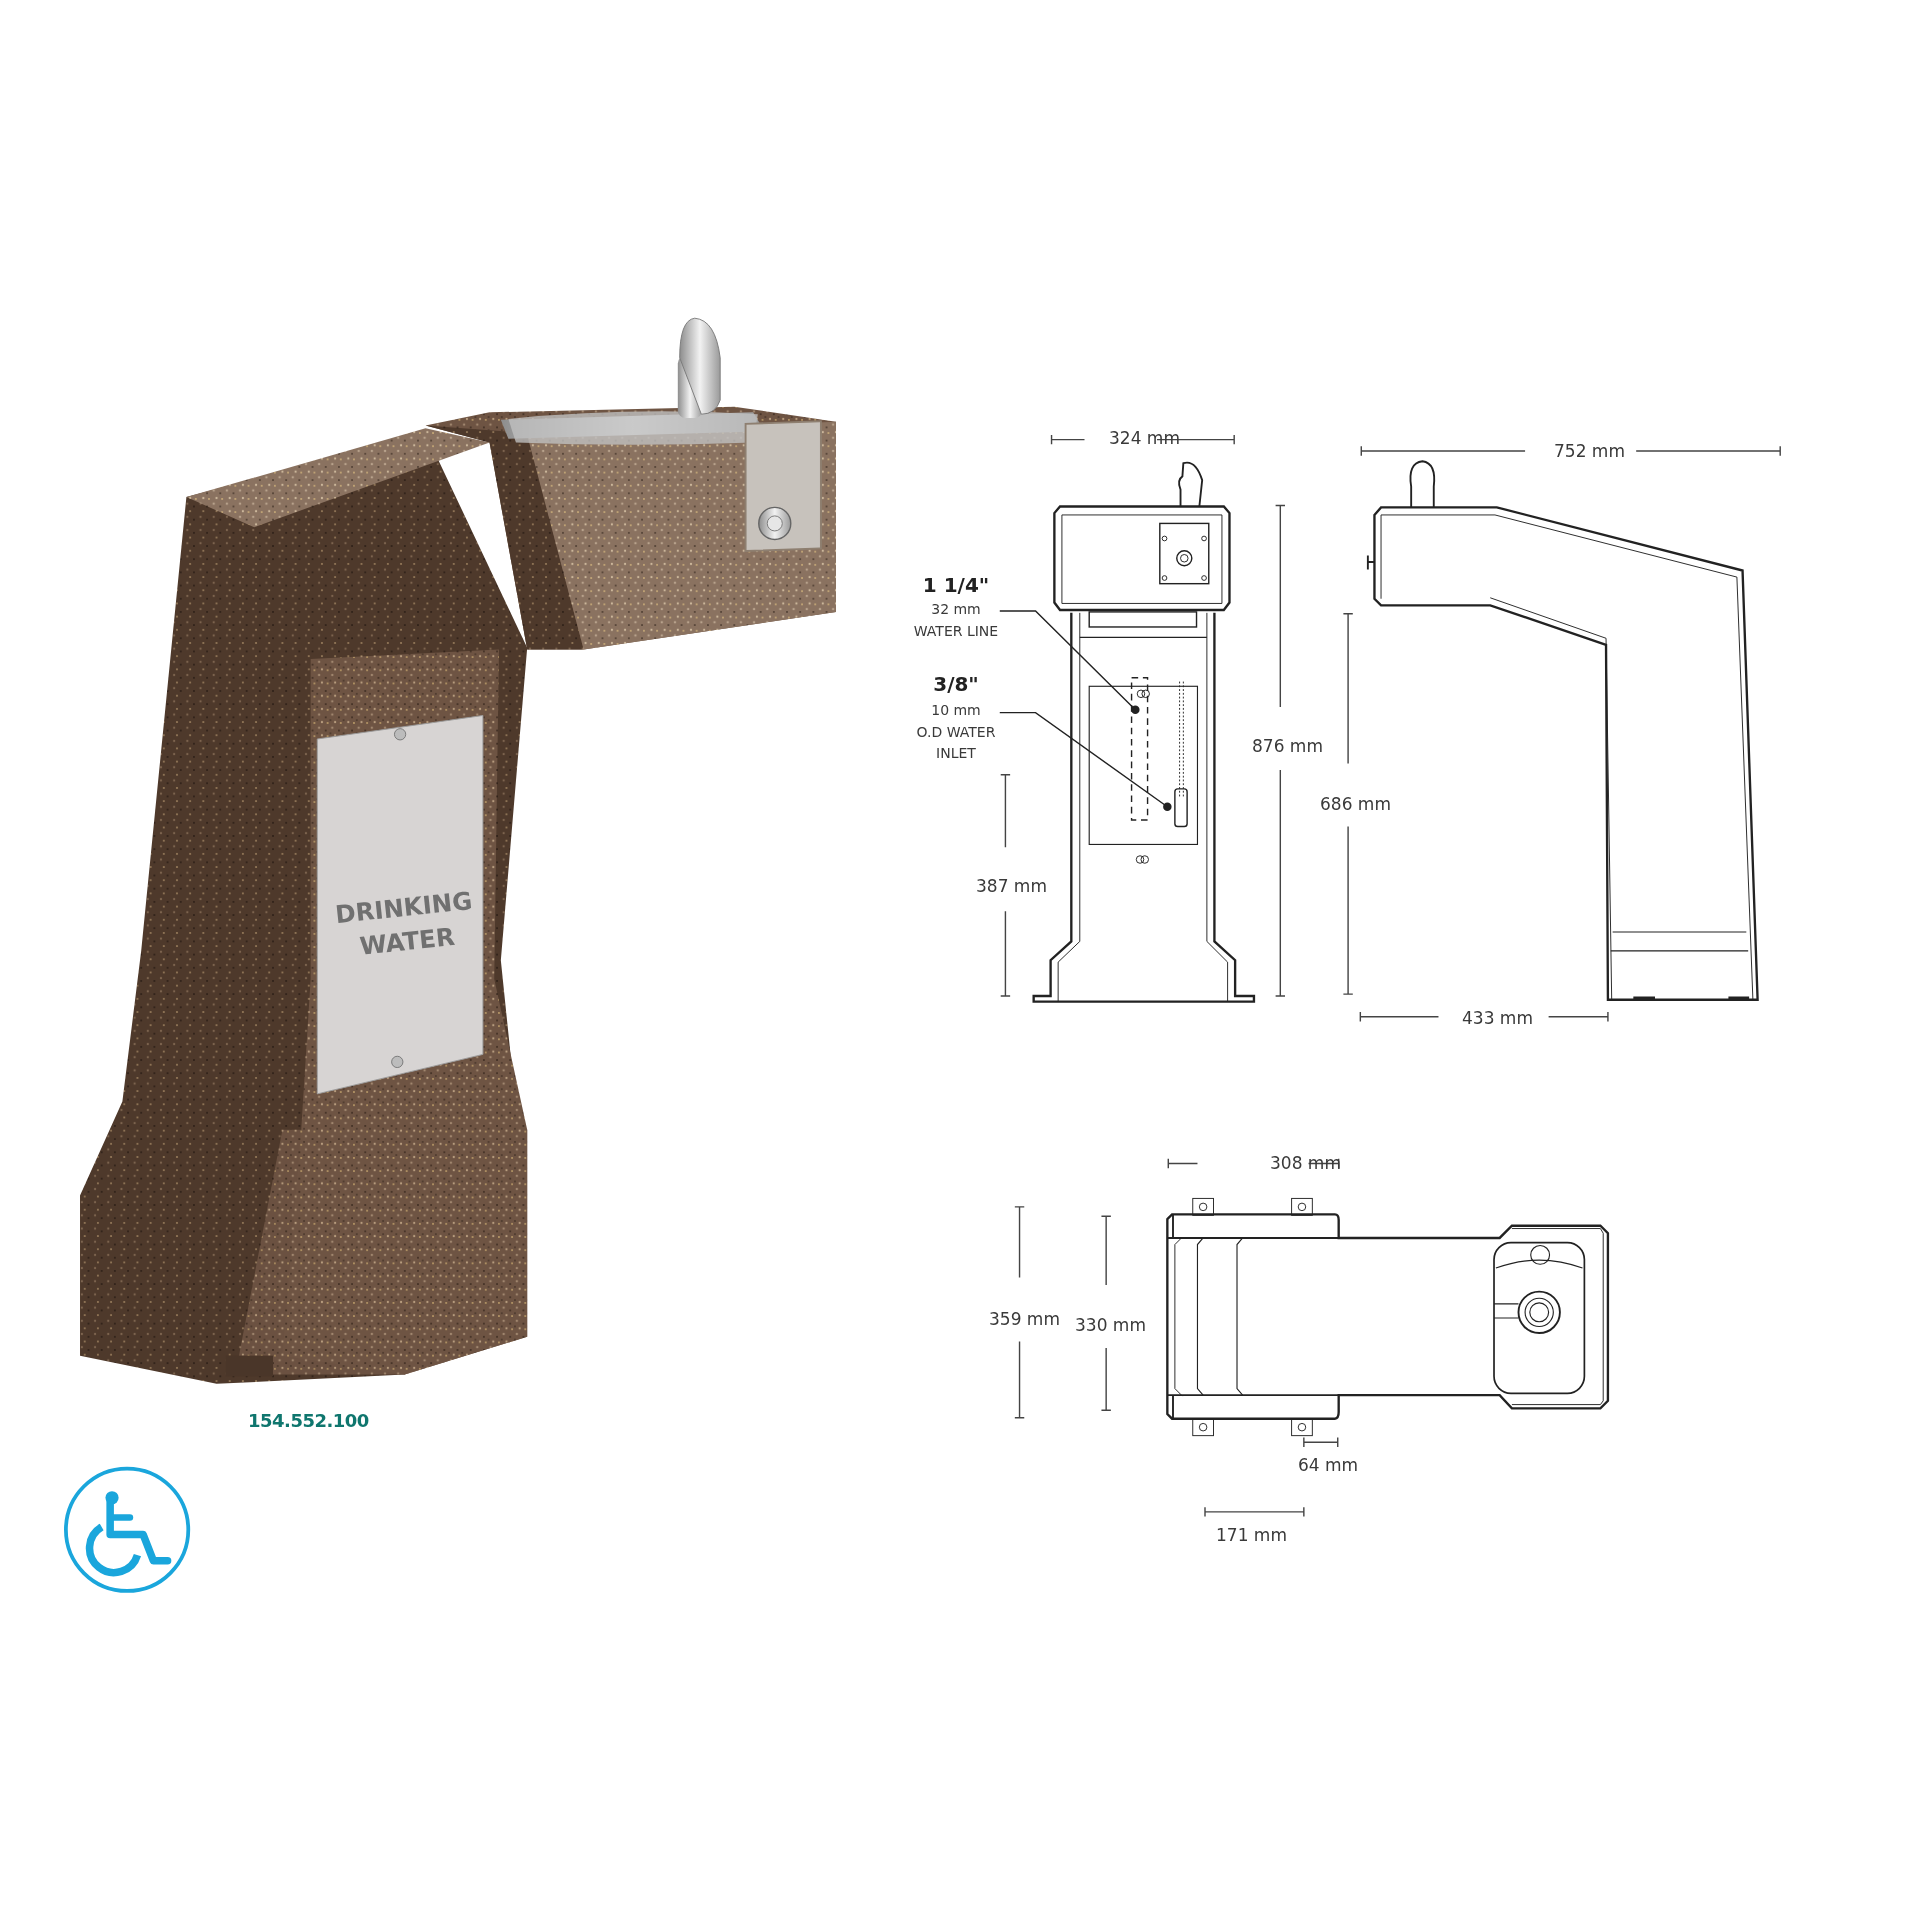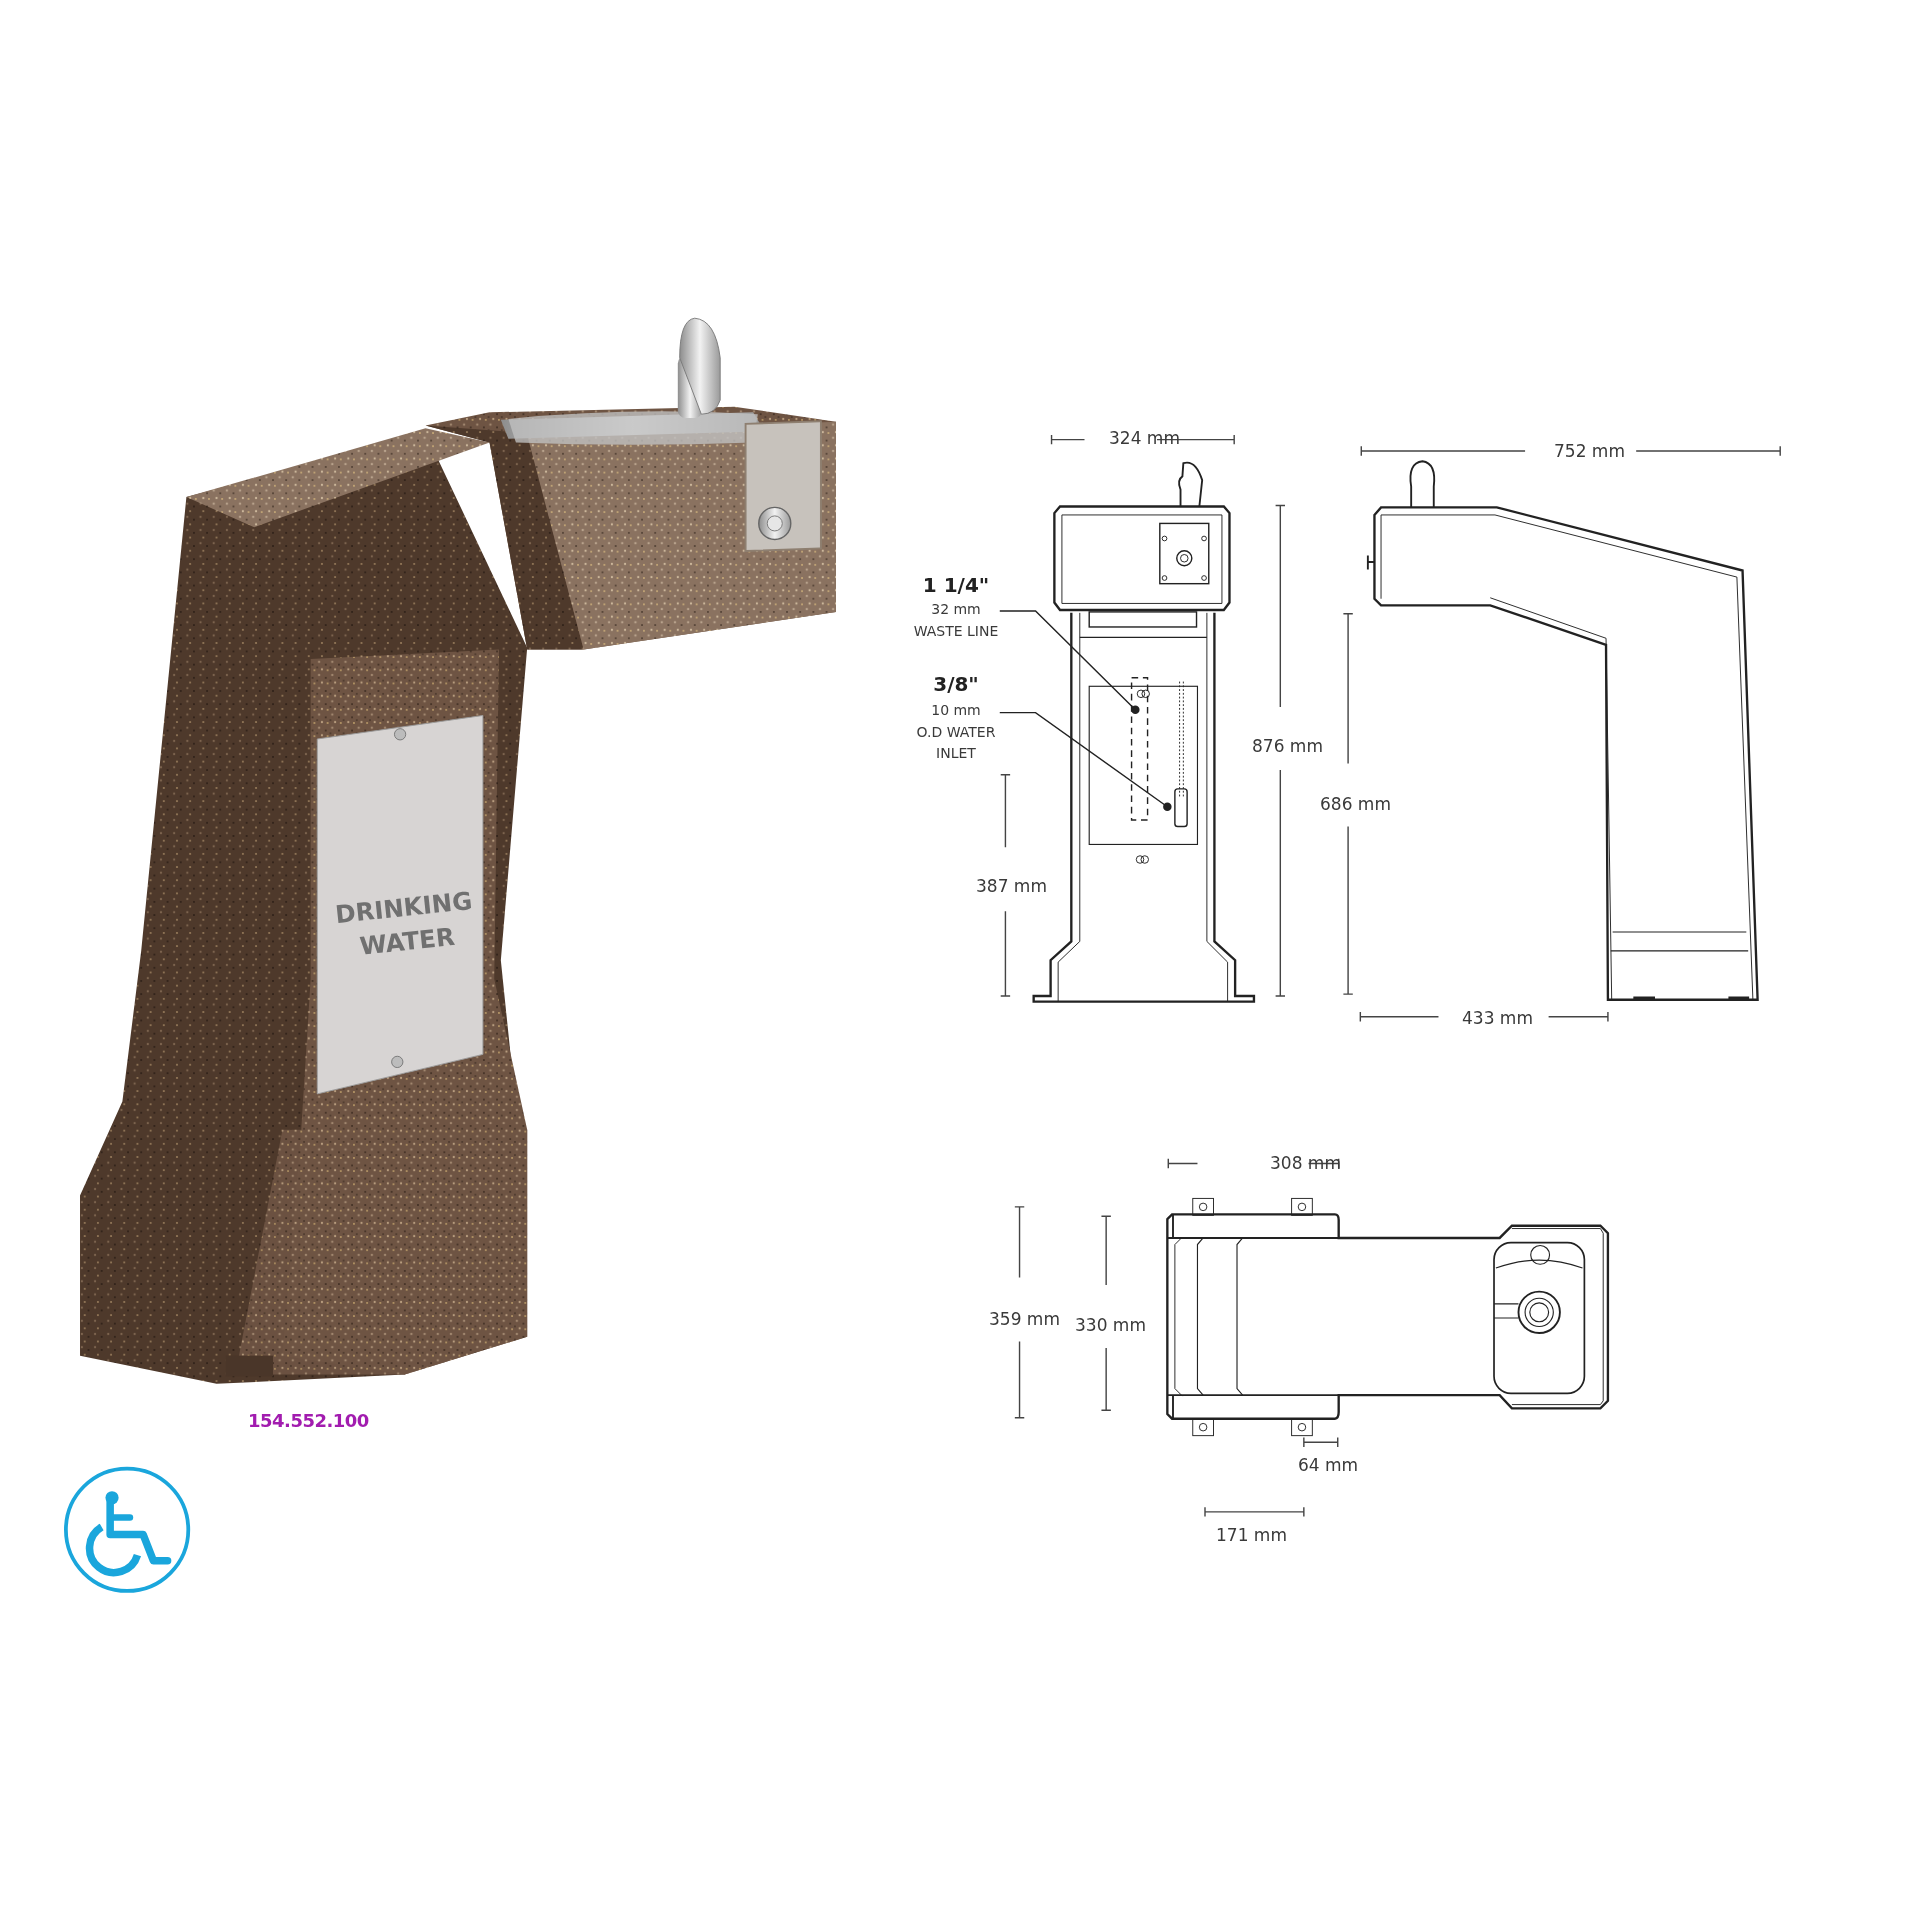--- a/index.html
+++ b/index.html
@@ -1,20 +1,20 @@
 <!DOCTYPE html>
 <html style="font-size:15px"><head>
 <meta charset="utf-8">
 <style>
   html, body { margin:0; padding:0; background:#ffffff; }
   body { width:1928px; height:1928px; position:relative; overflow:hidden; font-family:"Liberation Sans", sans-serif; color:#333; }
   .dim { position:absolute; font-family:"DejaVu Sans", sans-serif; font-size:17px; color:#3a3a3a; white-space:nowrap; }
   .callout-bold { position:absolute; font-family:"DejaVu Sans", sans-serif; font-weight:bold; font-size:20px; color:#222; text-align:center; }
   .callout { position:absolute; font-family:"DejaVu Sans", sans-serif; font-size:14px; color:#3a3a3a; text-align:center; line-height:21.7px; }
-  .model { position:absolute; left:248px; top:1410px; font-family:"DejaVu Sans", sans-serif; font-weight:bold; font-size:18px; color:#a21caf; letter-spacing:-0.5px; }
+  .model { position:absolute; left:248px; top:1410px; font-family:"DejaVu Sans", sans-serif; font-weight:bold; font-size:18px; color:#0f766e; letter-spacing:-0.5px; }
   svg { position:absolute; left:0; top:0; }
   .sign-text { position:absolute; font-family:"DejaVu Sans", sans-serif; font-weight:bold; font-size:24.5px; color:#707070; text-align:center; line-height:34px; transform:rotate(-6deg); }
 </style>
 </head>
 <body>
 
 <svg width="1928" height="1928" viewBox="0 0 2048 2048">
   <defs>
     <pattern id="speck" width="14" height="14" patternUnits="userSpaceOnUse">
       <rect width="14" height="14" fill="#6e5443"></rect>
@@ -191,21 +191,21 @@
   </g>
 </svg>
 
 <div class="dim" style="left:1109px; top:428px;">324 mm</div>
 <div class="dim" style="left:1252px; top:736px;">876 mm</div>
 <div class="dim" style="left:976px; top:876px;">387 mm</div>
 
 <div class="callout-bold" style="left:904px; top:573px; width:104px;">1 1/4"</div>
 <div class="callout" style="left:895px; top:599px; width:122px;">
   <div>32 mm</div>
-  <div>WASTE LINE</div>
+  <div>WATER LINE</div>
 </div>
 <div class="callout-bold" style="left:904px; top:672px; width:104px;">3/8"</div>
 <div class="callout" style="left:895px; top:700px; width:122px;">
   <div>10 mm</div>
   <div>O.D WATER</div>
   <div>INLET</div>
 </div>
 
 <div class="dim" style="left:1554px; top:441px;">752 mm</div>
 <div class="dim" style="left:1320px; top:794px;">686 mm</div>

